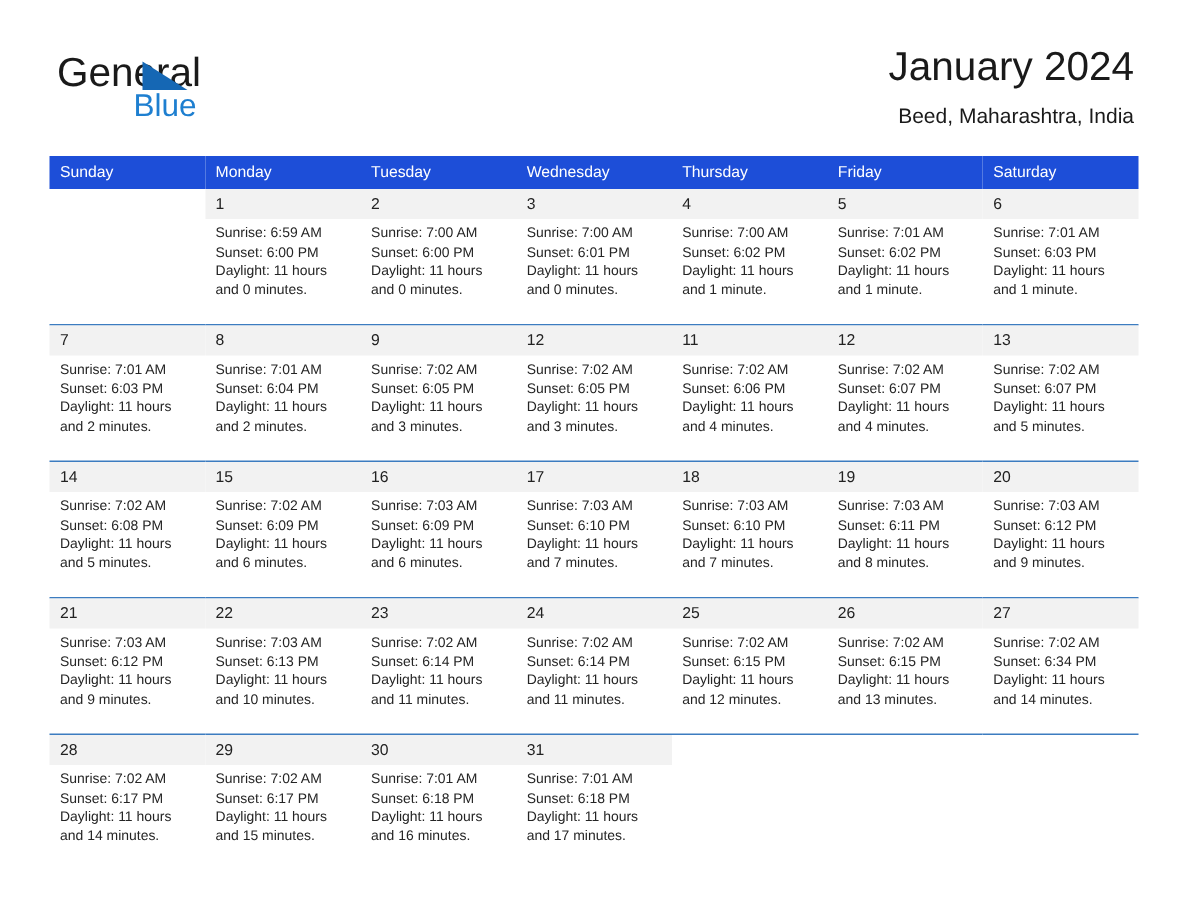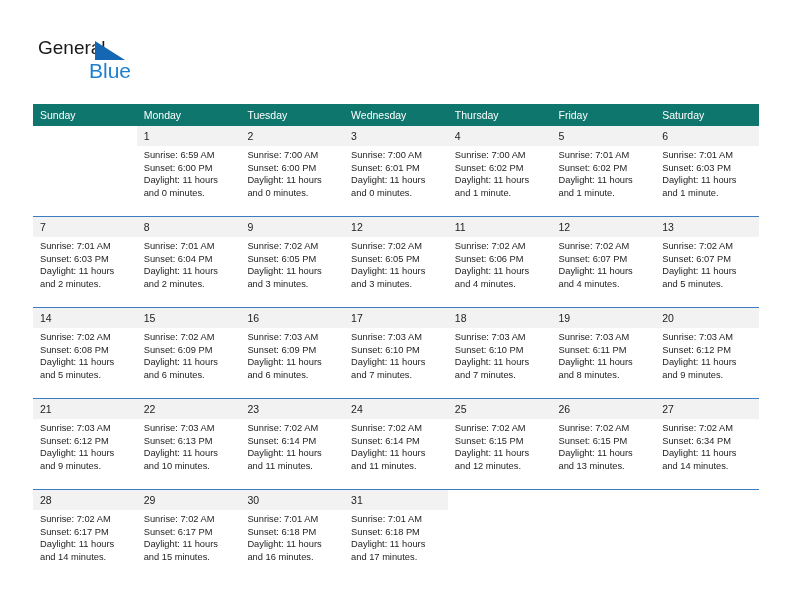--- a/index.html
+++ b/index.html
@@ -33,21 +33,21 @@
     position: absolute;
     left: 38px;
     top: 36px;
     width: 120px;
     height: 48px;
   }
   .brand-general {
     position: absolute;
     left: 0;
     top: 0;
-    font-size: 19px;
+    font-size: 27px;
     letter-spacing: 0px;
     color: #1a1a1a;
     font-family: "Liberation Sans", sans-serif;
     line-height: 24px;
   }
   .brand-triangle {
     position: absolute;
     left: 57px;
     top: 5px;
     width: 0;
@@ -88,21 +88,21 @@
   
   .calendar {
     position: absolute;
     left: 33px;
     top: 104px;
     width: 726px;
     border-collapse: collapse;
     table-layout: fixed;
   }
   .calendar th {
-    background: #0f766e;
+    background: #1d4ed8;
     color: #ffffff;
     font-size: 10.5px;
     font-weight: normal;
     text-align: left;
     padding: 5px 0 5px 7px;
     height: 12px;
     border: none;
   }
   .calendar td {
     vertical-align: top;
@@ -156,20 +156,24 @@
 <div class="page">
 
   <div class="header">
 
     <div class="brand">
       <span class="brand-general">General</span>
       <span class="brand-triangle"></span>
       <span class="brand-blue">Blue</span>
     </div>
 
+    <div class="title-block">
+      <div class="cal-title">January 2024</div>
+      <div class="cal-subtitle">Beed, Maharashtra, India</div>
+    </div>
 
   </div>
 
   <table class="calendar">
     <thead>
       <tr>
         <th>Sunday</th>
         <th>Monday</th>
         <th>Tuesday</th>
         <th>Wednesday</th>

